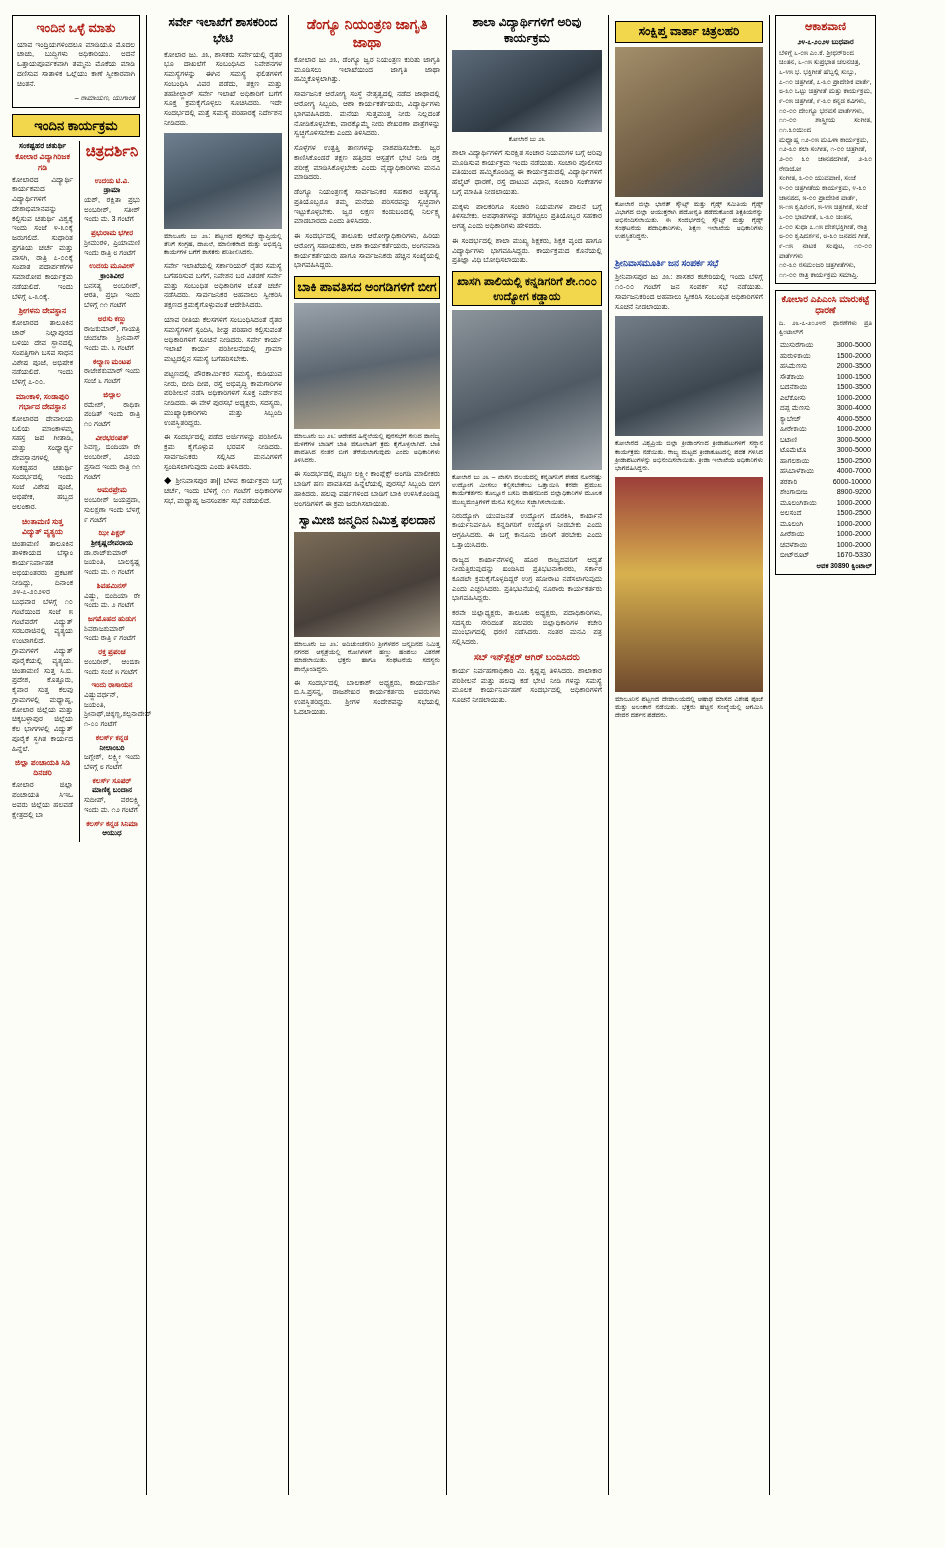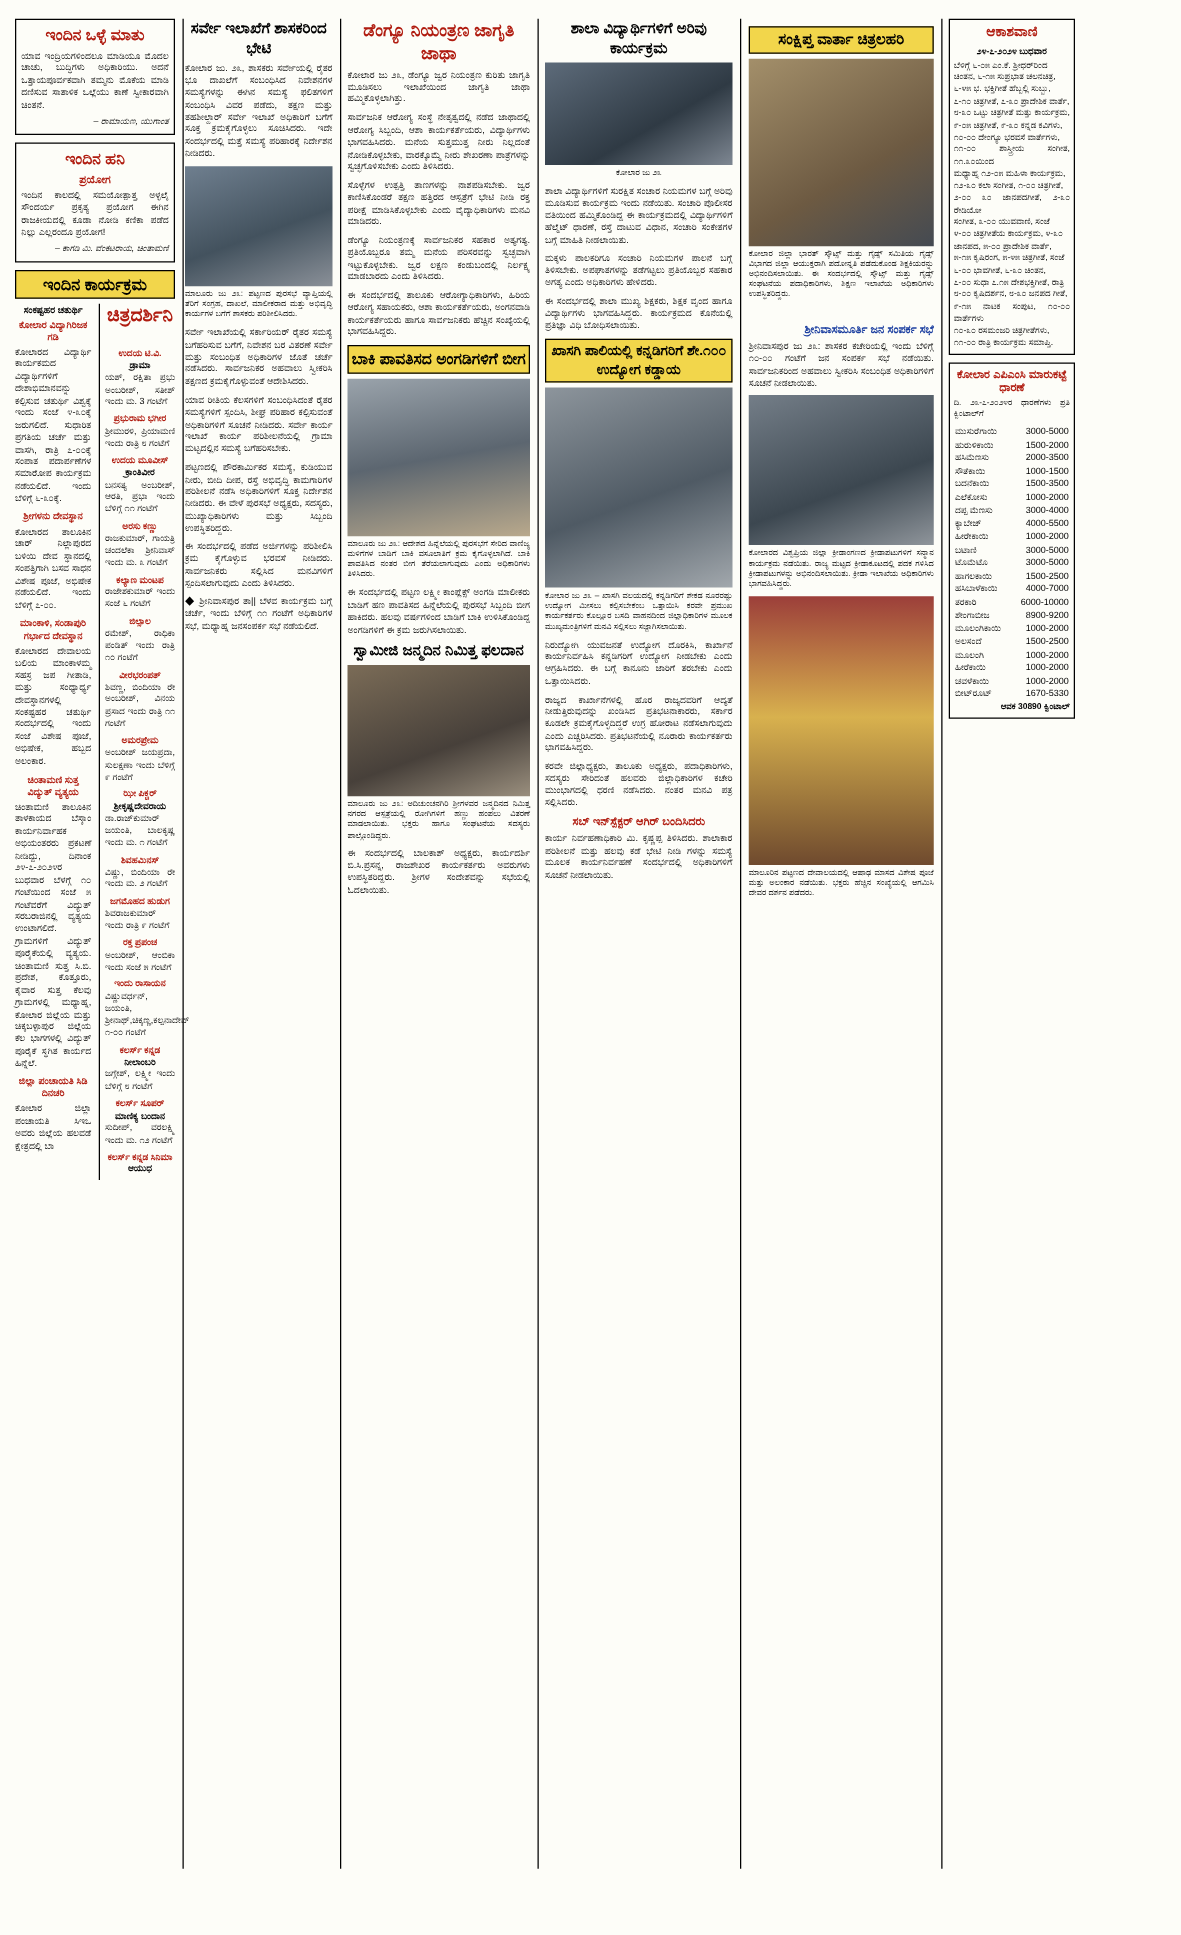--- a/index.html
+++ b/index.html
@@ -38,44 +38,38 @@
   .bignews{font-size:7.3px;line-height:1.33;text-align:justify;}
   .ph-a{height:96px;background:linear-gradient(160deg,#6f7f8f,#43525e 55%,#8a9098);}
   .ph-b{height:82px;background:linear-gradient(150deg,#5d6b7a,#2f3a44 60%,#7e8792);}
   .ph-c{height:126px;background:linear-gradient(170deg,#9aa3ab,#5c6670 50%,#b9a98c);}
   .ph-d{height:150px;background:linear-gradient(150deg,#a38f6a,#6d5a42 60%,#444a52);}
   .ph-e{height:160px;background:linear-gradient(160deg,#8d959c,#4f5a64 55%,#a2a8ad);}
   .ph-f{height:105px;background:linear-gradient(160deg,#7b6c57,#47403a 60%,#9a8f7e);}
   .ph-h{height:120px;background:linear-gradient(160deg,#747e88,#3c4750 60%,#8f959b);}
   .ph-i{height:215px;background:linear-gradient(180deg,#9c3f3a,#d8b14e 45%,#6f4a2e);}
   .smallhd{font-size:9px;font-weight:bold;text-align:center;color:#b01c10;margin:3px 0 2px;}
-  .bluehd{font-size:9px;font-weight:bold;text-align:right;color:#1c3fa0;margin:18px 0 2px;}
+  .bluehd{font-size:9px;font-weight:bold;text-align:left;color:#1c3fa0;margin:18px 0 2px;}
   .midcolwrap{display:flex;gap:6px;}
 </style>
 </head>
 <body>
 
 <div class="page">
 
 
   <div class="cols">
 
     <div class="col c1">
       <div class="box">
         <h2 class="hd">ಇಂದಿನ ಒಳ್ಳೆ ಮಾತು</h2>
         <p>ಯಾವ ಇಂದ್ರಿಯಗಳಿಂದಲೂ ಮಾಡಿಯೂ ಮೊದಲ ಚಾಚು, ಬುದ್ಧಿಗಳು ಅಧಿಕಾರಿಯು. ಅದನೆ ಒತ್ತಾಯಪೂರ್ವಕವಾಗಿ ತಮ್ಮನು ಮೊಕೆಯ ಮಾಡಿ ದಣಿಸುವ ಸಾತಾಳಿಕ ಒಲ್ಲೆಯು ಕಾಣೆ ಸ್ವೀಕಾರವಾಗಿ ಚಿಂತನೆ.</p>
         <div class="sig">– ರಾಮಾಯಣ, ಯುಗಾಂತ</div>
       </div>
 
-      <div class="box">
-        <h2 class="hd">ಇಂದಿನ ಹನಿ</h2>
-        <div class="sub">ಪ್ರಯೋಗ</div>
-        <p>ಇಂದಿನ ಕಾಲದಲ್ಲಿ ಸಮಯೋತ್ಪಾತ್ತ ಅಳ್ಳಲೈ ಸೌಂದರ್ಯ ಪ್ರಕೃತ್ಯ ಪ್ರಯೋಗ ಈಗಿನ ರಾಜಕೀಯದಲ್ಲಿ ಕೂಡಾ ನೋಡಿ ಕಣಿಕಾ ಪಡೆದ ನಿಲ್ಲು ಎಲ್ಲರಂದೂ ಪ್ರಯೋಗ!</p>
-        <div class="sig">– ಕಾಗಡಿ ಮಿ. ವೆಂಕಟರಾಯ, ಚಿಂತಾಮಣಿ</div>
-      </div>
 
       <div class="yellowbar">ಇಂದಿನ ಕಾರ್ಯಕ್ರಮ</div>
 
       <div class="midcolwrap">
         <div style="width:68px">
           <div class="ctr" style="font-weight:bold;font-size:7.4px;">ಸಂಕಷ್ಟಹರ ಚತುರ್ಥಿ</div>
           <div class="ctr red" style="font-size:7.6px;margin:2px 0;">ಕೋಲಾರ ವಿದ್ಯಾಗಿರಿಜಕ ಗಡಿ</div>
           <p>ಕೋಲಾರದ ವಿದ್ಯಾರ್ಥಿ ಕಾರ್ಯಕಮದ ವಿದ್ಯಾರ್ಥಿಗಳಿಗೆ ದೇಶಾಭಿಮಾನವನ್ನು ಕಲ್ಪಿಸುವ ಚತುರ್ಥಿ ವಿಶ್ವಕ್ಕೆ ಇಂದು ಸಂಜೆ ೪-೩೦ಕ್ಕೆ ಜರುಗಲಿದೆ. ಸುಧಾರಿತ ಪ್ರಗತಿಯ ಚರ್ಚೆ ಮತ್ತು ವಾಸಗಿ, ರಾತ್ರಿ ೭-೦೦ಕ್ಕೆ ಸಂಪಾತ ಪದಾರ್ಪಣೆಗಳ ಸಮಾರೋಪ ಕಾರ್ಯಕ್ರಮ ನಡೆಯಲಿದೆ. ಇಂದು ಬೆಳಿಗ್ಗೆ ೬-೩೦ಕ್ಕೆ.</p>
           <div class="ctr red" style="font-size:7.6px;margin:2px 0;">ಶ್ರೀಗಳನು ದೇವಸ್ಥಾನ</div>
           <p>ಕೋಲಾರದ ತಾಲೂಕಿನ ಚಾರ್ ನಿಲ್ಲಾಪುರದ ಬಳಿಯಿ ದೇವ ಸ್ಥಾನದಲ್ಲಿ ಸಂಪತ್ತಿಗಾಗಿ ಬಸವ ಸಾಧನ ವಿಶೇಷ ಪೂಜೆ, ಅಭಿಷೇಕ ನಡೆಯಲಿದೆ. ಇಂದು ಬೆಳಿಗ್ಗೆ ೭-೦೦.</p>
@@ -157,21 +151,21 @@
               </div>
             <div class="it">
                 <div class="ctr red">ಕಲರ್ಸ್ ಕನ್ನಡ ಸಿನಿಮಾ</div>
                 <div class="ctr" style="font-weight:bold">ಆಯುಧ</div>
               </div>
           </div>
         </div>
       </div>
     </div>
 
-    <div class="col c3 vr" style="padding-left:1px;">
+    <div class="col c3 vr" style="padding-left:17px;">
       <h2 class="hdk">ಸರ್ವೇ ಇಲಾಖೆಗೆ ಶಾಸಕರಿಂದ ಭೇಟಿ</h2>
       <p>ಕೋಲಾರ ಜು. ೨೩, ಶಾಸಕರು ಸರ್ವೇಯಲ್ಲಿ ರೈತರ ಭೂ ದಾಖಲೆಗೆ ಸಂಬಂಧಿಸಿದ ನಿವೇಶನಗಳ ಸಮಸ್ಯೆಗಳನ್ನು ಈಗಿನ ಸಮಸ್ಯೆ ಫಲಿತಗಳಿಗೆ ಸಂಬಂಧಿಸಿ ವಿವರ ಪಡೆದು, ತಕ್ಷಣ ಮತ್ತು ತಹಶೀಲ್ದಾರ್ ಸರ್ವೇ ಇಲಾಖೆ ಅಧಿಕಾರಿಗೆ ಬಗೆಗೆ ಸೂಕ್ತ ಕ್ರಮಕೈಗೊಳ್ಳಲು ಸೂಚಿಸಿದರು. ಇದೇ ಸಂದರ್ಭದಲ್ಲಿ ಮತ್ತೆ ಸಮಸ್ಯೆ ಪರಿಹಾರಕ್ಕೆ ನಿರ್ದೇಶನ ನೀಡಿದರು.</p>
       <div class="photo ph-a"></div>
       <div class="cap">ಮಾಲೂರು ಜು ೨೩: ಪಟ್ಟಣದ ಪುರಸಭೆ ವ್ಯಾಪ್ತಿಯಲ್ಲಿ ತೆರಿಗೆ ಸಂಗ್ರಹ, ದಾಖಲೆ, ಮಾಲೀಕರಾದ ಮತ್ತು ಅಭಿವೃದ್ಧಿ ಕಾರ್ಯಗಳ ಬಗೆಗೆ ಶಾಸಕರು ಪರಿಶೀಲಿಸಿದರು.</div>
       <p>ಸರ್ವೇ ಇಲಾಖೆಯಲ್ಲಿ ಸರ್ಕಾರಿಯರ್ ರೈತರ ಸಮಸ್ಯೆ ಬಗೆಹರಿಸುವ ಬಗೆಗೆ, ನಿವೇಶನ ಬರ ವಿತರಣೆ ಸರ್ವೇ ಮತ್ತು ಸಂಬಂಧಿತ ಅಧಿಕಾರಿಗಳ ಜೊತೆ ಚರ್ಚೆ ನಡೆಸಿದರು. ಸಾರ್ವಜನಿಕರ ಅಹವಾಲು ಸ್ವೀಕರಿಸಿ ತಕ್ಷಣದ ಕ್ರಮಕೈಗೊಳ್ಳುವಂತೆ ಆದೇಶಿಸಿದರು.</p>
       <p>ಯಾವ ರೀತಿಯ ಕೆಲಸಗಳಿಗೆ ಸಂಬಂಧಿಸಿದಂತೆ ರೈತರ ಸಮಸ್ಯೆಗಳಿಗೆ ಸ್ಪಂದಿಸಿ, ಶೀಘ್ರ ಪರಿಹಾರ ಕಲ್ಪಿಸುವಂತೆ ಅಧಿಕಾರಿಗಳಿಗೆ ಸೂಚನೆ ನೀಡಿದರು. ಸರ್ವೇ ಕಾರ್ಯ ಇಲಾಖೆ ಕಾರ್ಯ ಪರಿಶೀಲನೆಯಲ್ಲಿ ಗ್ರಾಮಾ ಮಟ್ಟದಲ್ಲಿನ ಸಮಸ್ಯೆ ಬಗೆಹರಿಸಬೇಕು.</p>
       <p>ಪಟ್ಟಣದಲ್ಲಿ ಪೌರಕಾರ್ಮಿಕರ ಸಮಸ್ಯೆ, ಕುಡಿಯುವ ನೀರು, ಬೀದಿ ದೀಪ, ರಸ್ತೆ ಅಭಿವೃದ್ಧಿ ಕಾಮಗಾರಿಗಳ ಪರಿಶೀಲನೆ ನಡೆಸಿ ಅಧಿಕಾರಿಗಳಿಗೆ ಸೂಕ್ತ ನಿರ್ದೇಶನ ನೀಡಿದರು. ಈ ವೇಳೆ ಪುರಸಭೆ ಅಧ್ಯಕ್ಷರು, ಸದಸ್ಯರು, ಮುಖ್ಯಾಧಿಕಾರಿಗಳು ಮತ್ತು ಸಿಬ್ಬಂದಿ ಉಪಸ್ಥಿತರಿದ್ದರು.</p>
       <p>ಈ ಸಂದರ್ಭದಲ್ಲಿ ಪಡೆದ ಅರ್ಜಿಗಳನ್ನು ಪರಿಶೀಲಿಸಿ ಕ್ರಮ ಕೈಗೊಳ್ಳುವ ಭರವಸೆ ನೀಡಿದರು. ಸಾರ್ವಜನಿಕರು ಸಲ್ಲಿಸಿದ ಮನವಿಗಳಿಗೆ ಸ್ಪಂದಿಸಲಾಗುವುದು ಎಂದು ತಿಳಿಸಿದರು.</p>
       <p>◆ ಶ್ರೀನಿವಾಸಪುರ ತಾ|| ಬೆಳವ ಕಾರ್ಯಕ್ರಮ ಬಗ್ಗೆ ಚರ್ಚೆ, ಇಂದು ಬೆಳಿಗ್ಗೆ ೧೧ ಗಂಟೆಗೆ ಅಧಿಕಾರಿಗಳ ಸಭೆ, ಮಧ್ಯಾಹ್ನ ಜನಸಂಪರ್ಕ ಸಭೆ ನಡೆಯಲಿದೆ.</p>
     </div>

